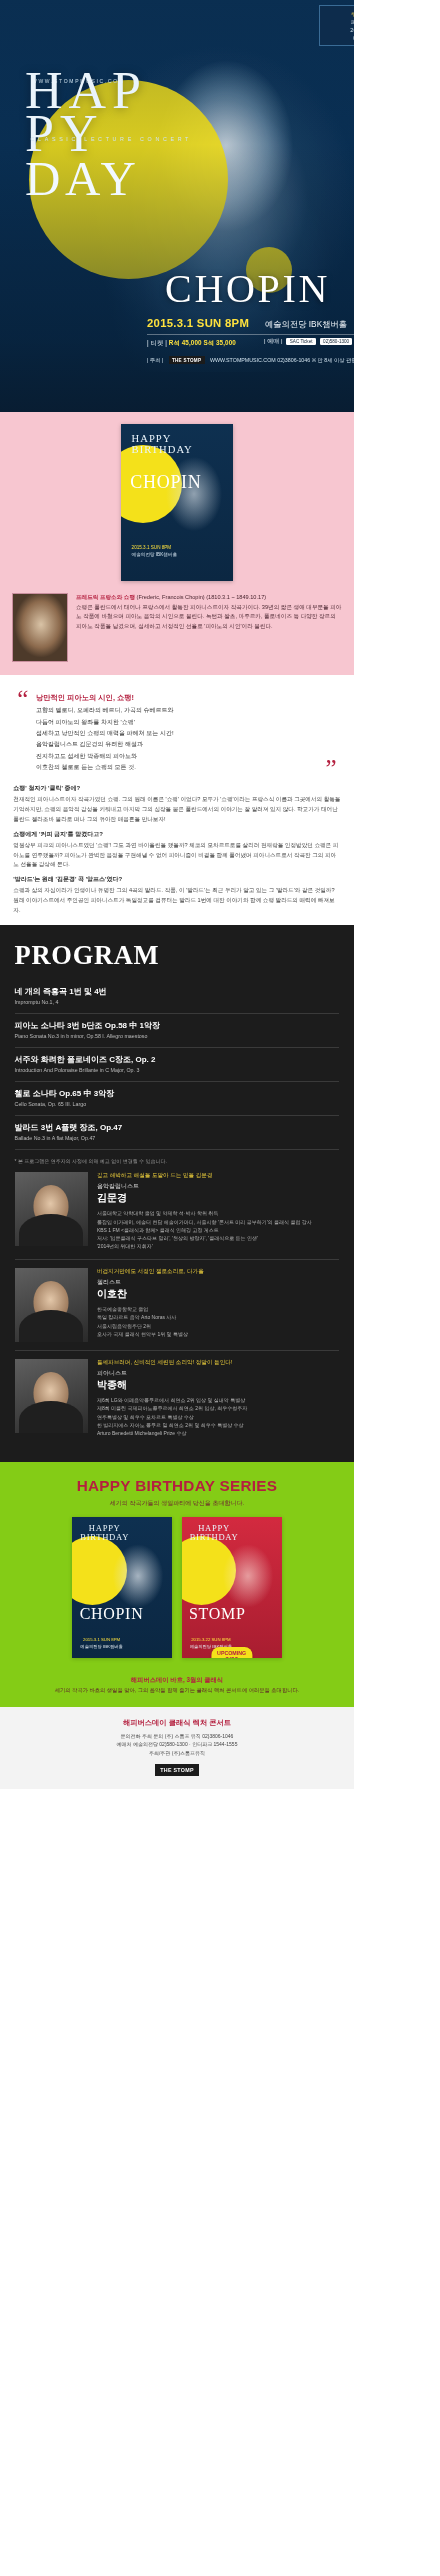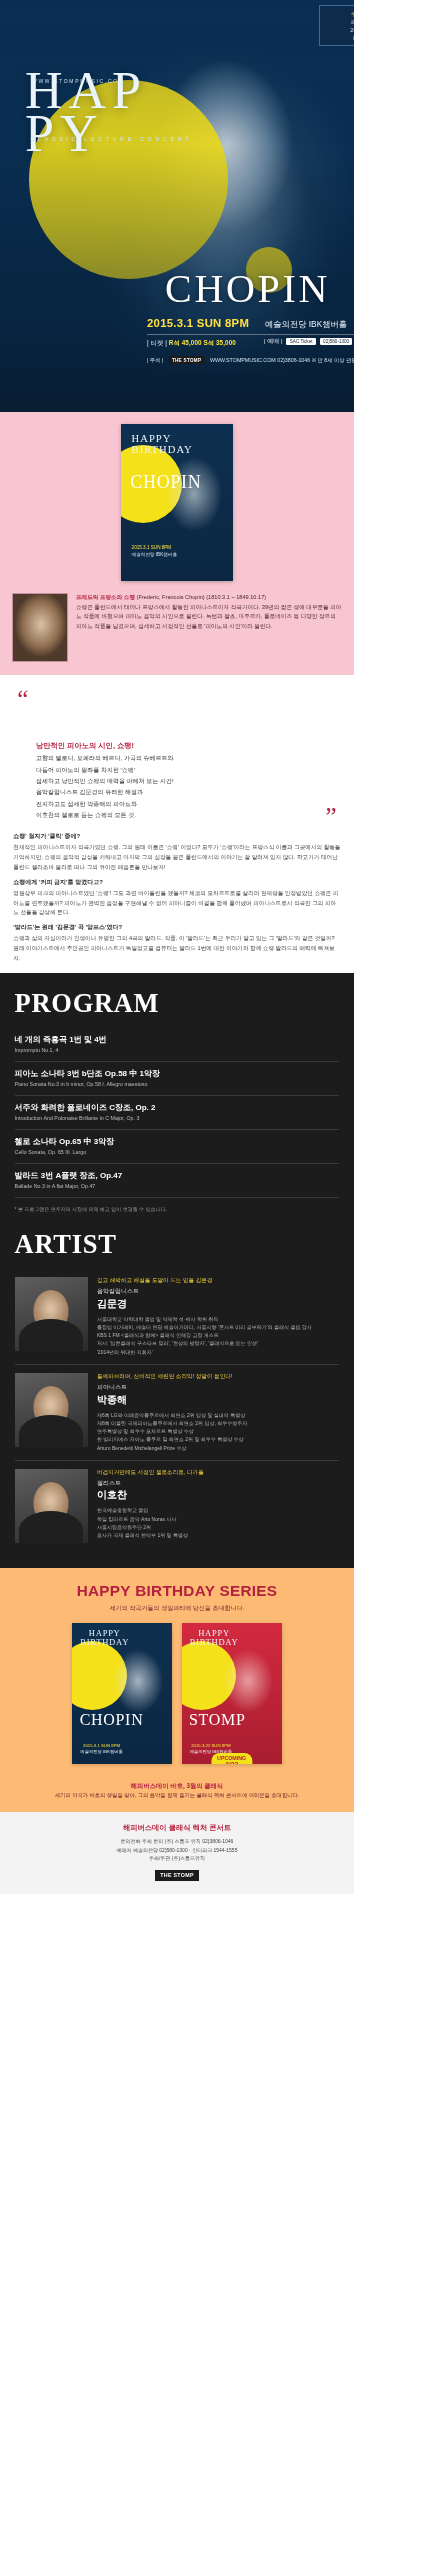--- a/index.html
+++ b/index.html
@@ -176,21 +176,21 @@
   }
   .body-text { font-size:5.6px; line-height:1.75; color:#3b3b3b; }
   .quote-block {
     position:relative; padding: 2.7px 20px 4px 22.6px; margin: 4px 0 6.6px;
   }
   .quote-block .qm {
     position:absolute; font-family:"Liberation Serif", serif; font-size:25px; color:#b4203f; line-height:1;
   }
   .qm.left { left:4px; top:-2.7px; }
   .qm.right { right:4px; bottom:-4px; }
-  .quote-text { font-size:6px; line-height:1.9; color:#2e2e2e;margin-top:48px; }
+  .quote-text { font-size:6px; line-height:1.9; color:#2e2e2e; }
   .quote-text .big { color:#b4203f; font-weight:bold; font-size:7.3px; }
 
   
   .dark {
     background:#1c1c1c; color:#f2f2f2; padding: 14.6px 14.6px 17px;
   }
   .big-head {
     font-family:"Liberation Serif", serif; font-size:26.5px; letter-spacing:0.7px; color:#ffffff; margin:0 0 9.3px;
   }
   .prog-item { padding: 6px 0; border-bottom:0.7px solid #3a3a3a; }
@@ -217,21 +217,21 @@
     width:64px; height:38px; border-radius:50% 50% 0 0; background:#1f1f1f;
   }
   .artist-info { flex:1; }
   .artist-tag { font-size:5.6px; color:#f1d23c; margin-bottom:2px; }
   .artist-role { font-size:6px; color:#dcdcdc; }
   .artist-name { font-size:10px; font-weight:bold; color:#ffffff; margin:0.7px 0 4px; }
   .artist-bio { font-size:5px; line-height:1.65; color:#b9b9b9; }
 
   
   .series {
-    background:#fdba74; padding: 14.6px 13.3px 12px; text-align:center;
+    background:#84cc16; padding: 14.6px 13.3px 12px; text-align:center;
   }
   .series-title {
     color:#b4203f; font-size:15.3px; font-weight:bold; letter-spacing:0.3px; margin-bottom:4px;
   }
   .series-sub { color:#6d2131; font-size:6px; margin-bottom:9.3px; }
   .series-posters { display:flex; gap:9.3px; justify-content:center; align-items:flex-start; }
   .mini-poster { width:100px; height:141px; position:relative; overflow:hidden; box-shadow:0 1.3px 4px rgba(0,0,0,.2); }
   .mp-chopin { background: linear-gradient(180deg,#0e3050,#0b2742); }
   .mp-bach { background: linear-gradient(180deg,#d32a3f,#a81d30); }
   .mp-yellow { position:absolute; left:-14.6px; top:18.6px; width:69px; height:69px; border-radius:50%; background:#f4e11a; }
@@ -285,20 +285,21 @@
     <div class="hero-url">WWW.STOMPMUSIC.COM</div>
 
     <div class="hero-title">
       <span class="l1">HAP</span>
       <span class="l2">PY</span>
     </div>
 
     <div class="hero-sub">CLASSIC LECTURE CONCERT</div>
 
     <div class="hero-bd">
+      <div>DAY</div>
     </div>
 
     <div class="hero-chopin">CHOPIN</div>
     <div class="hero-date">2015.3.1 SUN  8PM</div>
     <div class="hero-venue">예술의전당 IBK챔버홀</div>
     <div class="hero-rule"></div>
 
     <div class="hero-price">
       <span>| 티켓 |</span>
       <b>R석 45,000</b>
@@ -394,21 +395,20 @@
       <div class="prog-ko">첼로 소나타 Op.65 中 3악장</div>
       <div class="prog-en">Cello Sonata, Op. 65 III. Largo</div>
     </div>
     <div class="prog-item">
       <div class="prog-ko">발라드 3번 A플랫 장조, Op.47</div>
       <div class="prog-en">Ballade No.3 in A flat Major, Op.47</div>
     </div>
 
     <div class="prog-note">* 본 프로그램은 연주자의 사정에 의해 예고 없이 변경될 수 있습니다.</div>
 
-    <h2 class="big-head" style="margin-top:17px">ARTIST</h2>
 
     <div class="artist-block">
       <div class="artist-photo">
         <div class="face"></div>
         <div class="body"></div>
       </div>
       <div class="artist-info">
         <div class="artist-tag">깊고 해박하고 해설을 도맡아 드는 믿을 김문경</div>
         <div class="artist-role">음악칼럼니스트</div>
         <div class="artist-name">김문경</div>
@@ -419,44 +419,44 @@
 '2014년의 위대한 지휘자'</div>
       </div>
     </div>
 
     <div class="artist-block">
       <div class="artist-photo">
         <div class="face"></div>
         <div class="body"></div>
       </div>
       <div class="artist-info">
+        <div class="artist-tag">버겁지거만에도 서정인 첼로소리로, 다가올</div>
+        <div class="artist-role">첼리스트</div>
+        <div class="artist-name">이호찬</div>
+        <div class="artist-bio" style="white-space:pre-line">한국예술종합학교 졸업
+독일 칼라르트 음악 Arto Noras 사사
+서울시립음악원주단 2위
+오사카 국제 클래식 현악부 1위 및 특별상</div>
+      </div>
+    </div>
+
+    <div class="artist-block">
+      <div class="artist-photo">
+        <div class="face"></div>
+        <div class="body"></div>
+      </div>
+      <div class="artist-info">
         <div class="artist-tag">틀셰파브러며, 신비적인 세련된 소리악! 정말이 듣인다!</div>
         <div class="artist-role">피아니스트</div>
         <div class="artist-name">박종해</div>
         <div class="artist-bio" style="white-space:pre-line">제6회 LG와 이폐음악콩쿠르에서 최연소 2위 입상 및 실내악 특별상
 제8회 미클린 국제피아노콩쿠르에서 최연소 2위 입상, 최우수청주자
 연주특별상 및 최우수 모차르트 특별상 수상
 한 빌리지에스 자아노 콩쿠르 밀 최연소 2위 및 최우수 특별상 수상
 Arturo Benedetti Michelangeli Prize 수상</div>
-      </div>
-    </div>
-
-    <div class="artist-block">
-      <div class="artist-photo">
-        <div class="face"></div>
-        <div class="body"></div>
-      </div>
-      <div class="artist-info">
-        <div class="artist-tag">버겁지거만에도 서정인 첼로소리로, 다가올</div>
-        <div class="artist-role">첼리스트</div>
-        <div class="artist-name">이호찬</div>
-        <div class="artist-bio" style="white-space:pre-line">한국예술종합학교 졸업
-독일 칼라르트 음악 Arto Noras 사사
-서울시립음악원주단 2위
-오사카 국제 클래식 현악부 1위 및 특별상</div>
       </div>
     </div>
   </div>
 
   <div class="series">
     <div class="series-title">HAPPY BIRTHDAY SERIES</div>
     <div class="series-sub">세기의 작곡가들의 생일파티에 당신을 초대합니다.</div>
 
     <div class="series-posters">
       <div class="mini-poster mp-chopin">

